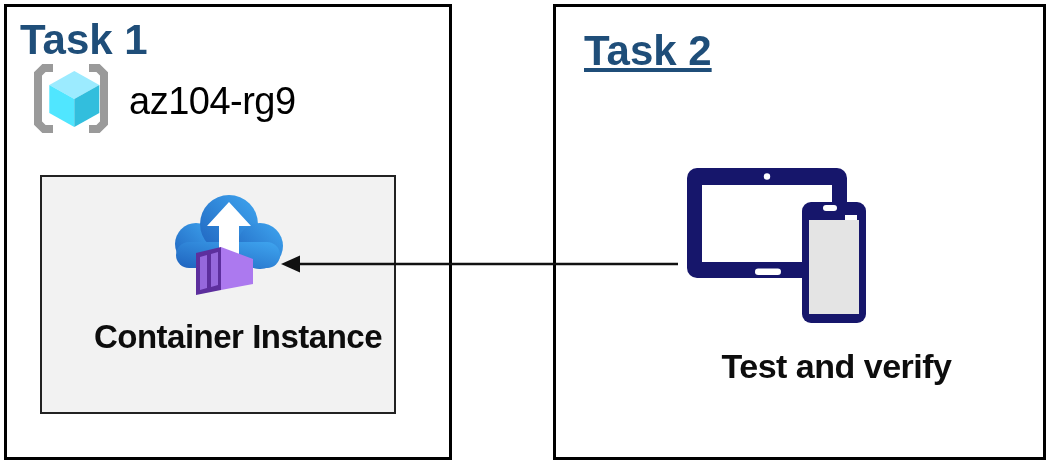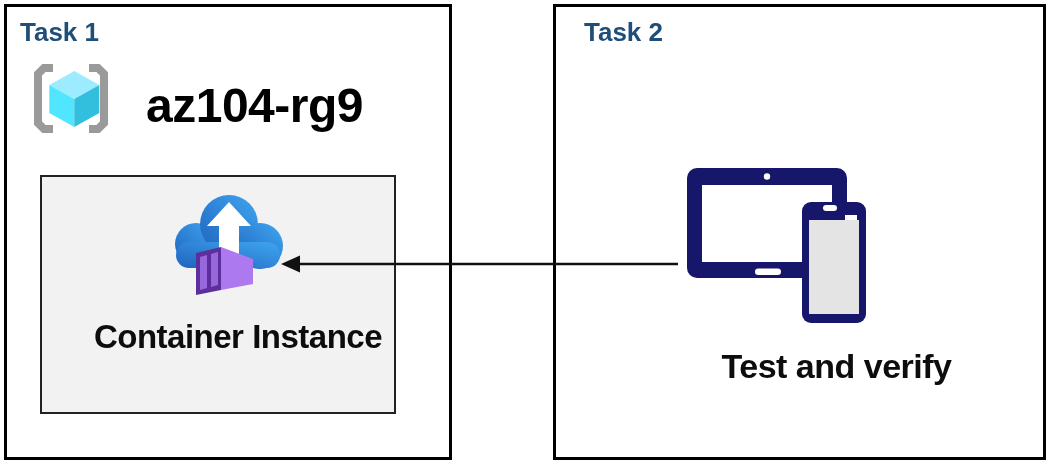--- a/index.html
+++ b/index.html
@@ -4,27 +4,27 @@
 <style>
   html,body{margin:0;padding:0;background:#ffffff;}
   .page{
     position:relative;width:1049px;height:465px;background:#ffffff;overflow:hidden;
     font-family:"Liberation Sans","DejaVu Sans",sans-serif;
   }
   .task-box{position:absolute;background:#ffffff;border:3px solid #000000;box-sizing:border-box;}
   #task1-box{left:4px;top:4px;width:448px;height:456px;}
   #task2-box{left:553px;top:4px;width:493px;height:456px;}
   .task-title{
-    position:absolute;font-size:26px;font-weight:bold;color:#1F4E79;
+    position:absolute;font-size:42px;font-weight:bold;color:#1F4E79;
     letter-spacing:0px;line-height:1;white-space:nowrap;
   }
   #task1-title{left:20px;top:19px;}
-  #task2-title{left:584px;top:19px;}
+  #task2-title{left:584px;top:30px;text-decoration:underline;}
   .rg-label{
-    position:absolute;left:146px;top:82px;font-size:48px;font-weight:bold;color:#000000;
+    position:absolute;left:129px;top:82px;font-size:38px;font-weight:normal;color:#000000;
     letter-spacing:-0.5px;line-height:1;white-space:nowrap;
   }
   .ci-panel{
     position:absolute;left:40px;top:175px;width:356px;height:239px;
     background:#F2F2F2;border:2px solid #222222;box-sizing:border-box;
   }
   .ci-label{
     position:absolute;left:40px;top:320px;width:396px;text-align:center;
     font-size:33px;font-weight:bold;color:#0d0d0d;letter-spacing:-0.5px;line-height:1;white-space:nowrap;
   }

